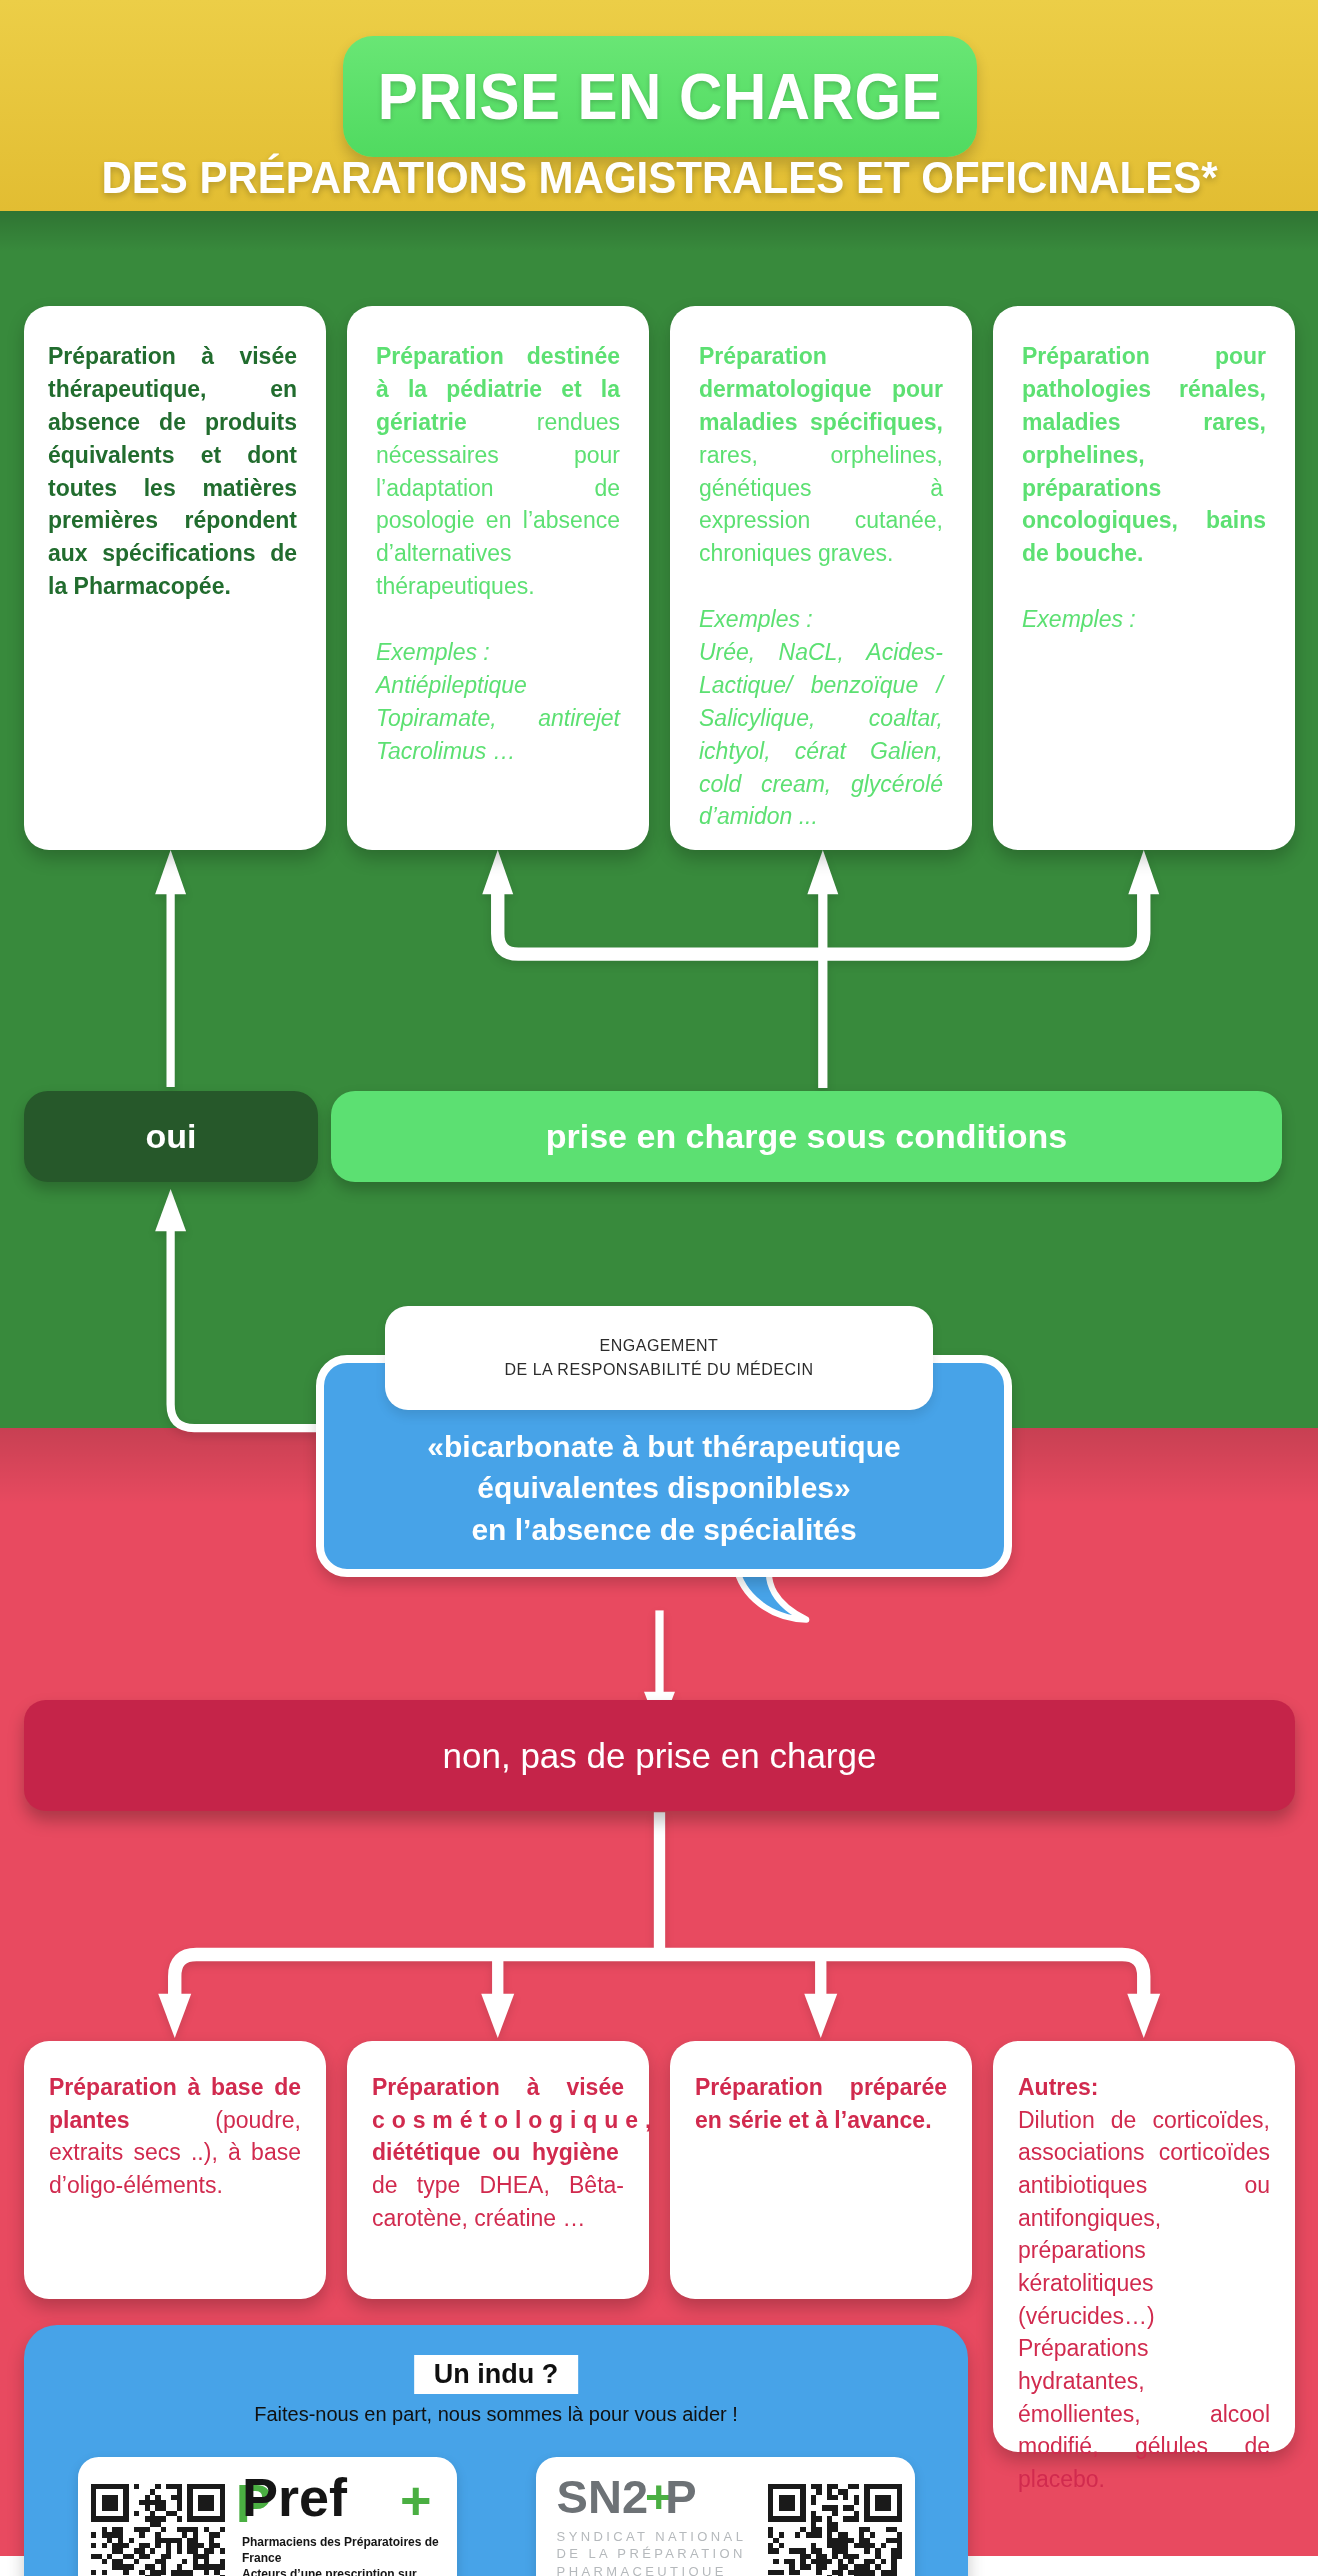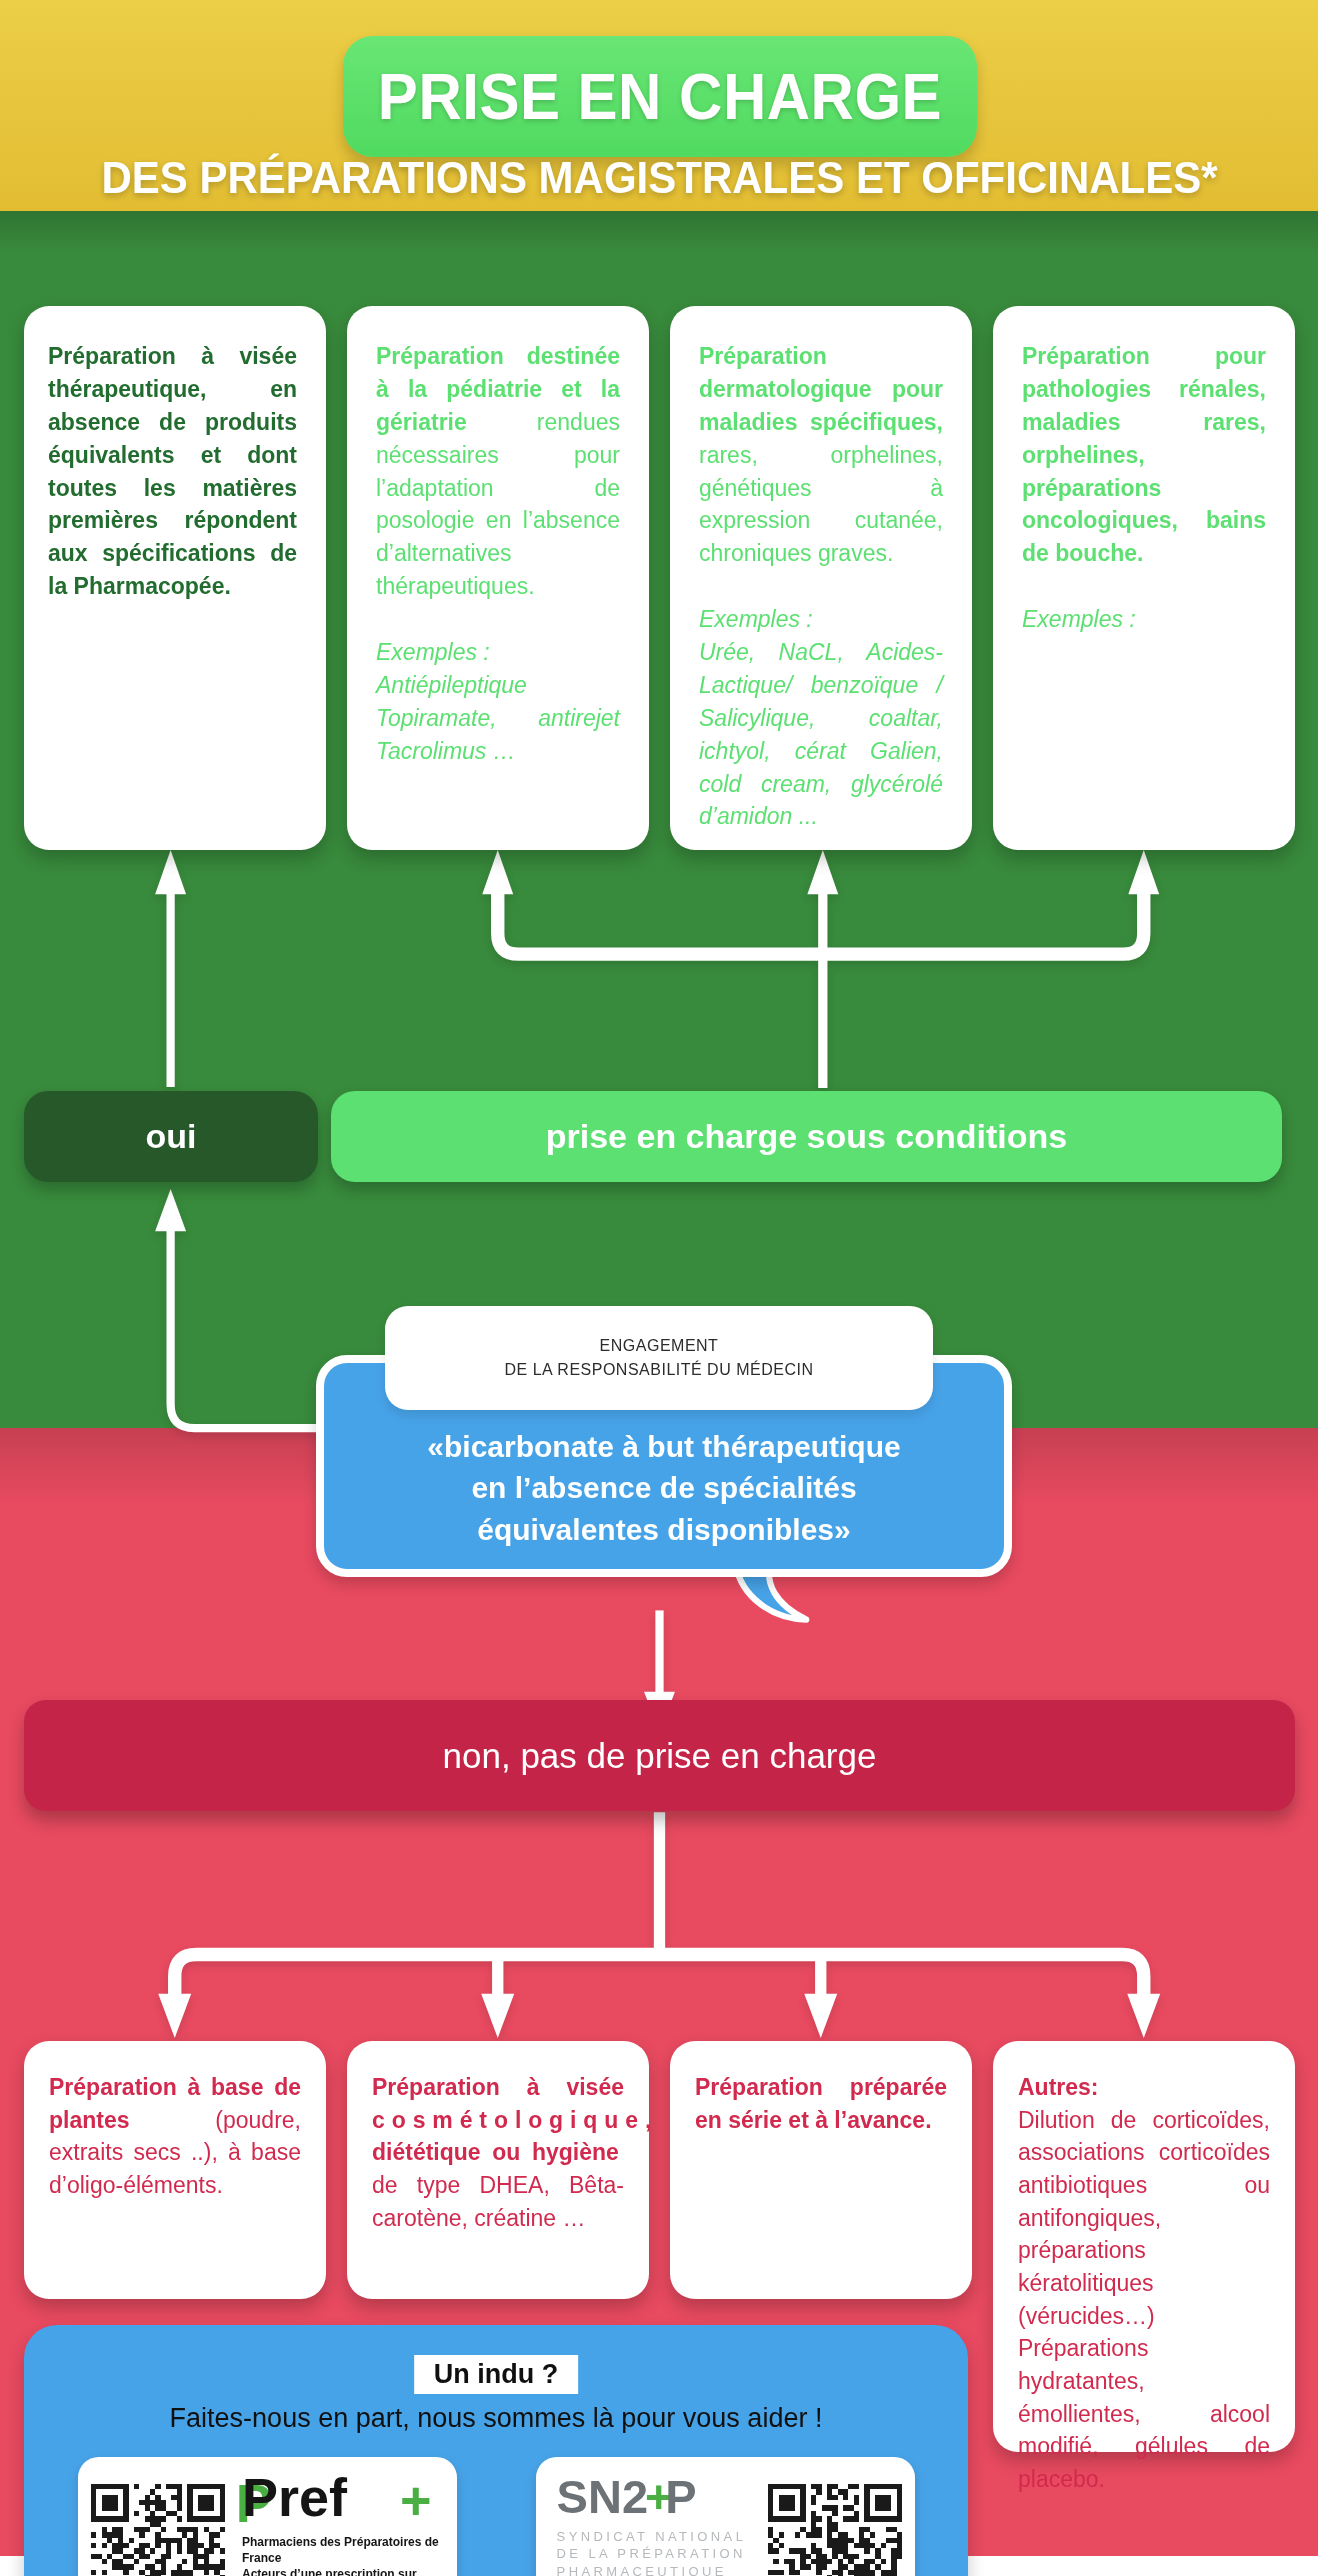--- a/index.html
+++ b/index.html
@@ -78,21 +78,21 @@
   .non-bar span{font-size:35px;font-weight:normal;color:#fff;}
 
   
   .help-box{position:absolute;left:24px;top:2325px;width:944px;height:355px;
       background:var(--blue,#47a3e8);border-radius:33px;
       box-shadow:0 9.3px 17.5px rgba(0,0,0,.22);}
   .indu-chip{position:absolute;left:50%;top:30px;transform:translateX(-50%);
       background:#fff;padding:4.1px 19.6px;}
   .indu-chip span{font-size:27px;font-weight:bold;color:#101010;}
   .help-sub{position:absolute;left:0;top:78px;width:100%;text-align:center;
-      font-size:27px;color:#101010;}
+      font-size:20px;color:#101010;}
   .org-card{position:absolute;top:132px;width:379px;height:189px;background:#fff;
       border-radius:20.6px;box-shadow:0 5.2px 11.3px rgba(0,0,0,.15);box-sizing:border-box;}
   .org-pref{left:54px;}
   .org-sn2p{left:512px;}
   .qr{position:absolute;width:134px;height:134px;}
   .qr-pref{left:13.4px;top:27px;}
   .qr-sn2p{right:13.4px;top:27px;}
 
   .pref-col{position:absolute;left:164px;top:13.4px;width:203px;height:162px;}
   .pref-logo{position:relative;font-size:54px;font-weight:bold;color:#151515;line-height:1;}
@@ -182,22 +182,22 @@
   <div class="pill pill-cond">
     <span>prise en charge sous conditions</span>
   </div>
 
   <svg class="bubble-tail" width="113" height="72" viewBox="0 0 220 140">
     <path d="M30 6 C42 70 100 112 168 114 C106 84 88 42 98 4 Z" fill="#47a3e8" stroke="#ffffff" stroke-width="12" stroke-linejoin="round"></path>
   </svg>
   <div class="bubble-blue">
     <div class="bubble-quote">
       <div>«bicarbonate à but thérapeutique</div>
+      <div>équivalentes disponibles»</div>
       <div>en l’absence de spécialités</div>
-      <div>équivalentes disponibles»</div>
     </div>
   </div>
   <div class="bubble-label">
     <span>ENGAGEMENT</span>
     <span>DE LA RESPONSABILITÉ DU MÉDECIN</span>
   </div>
 
   <div class="non-bar">
     <span>non, pas de prise en charge</span>
   </div>

